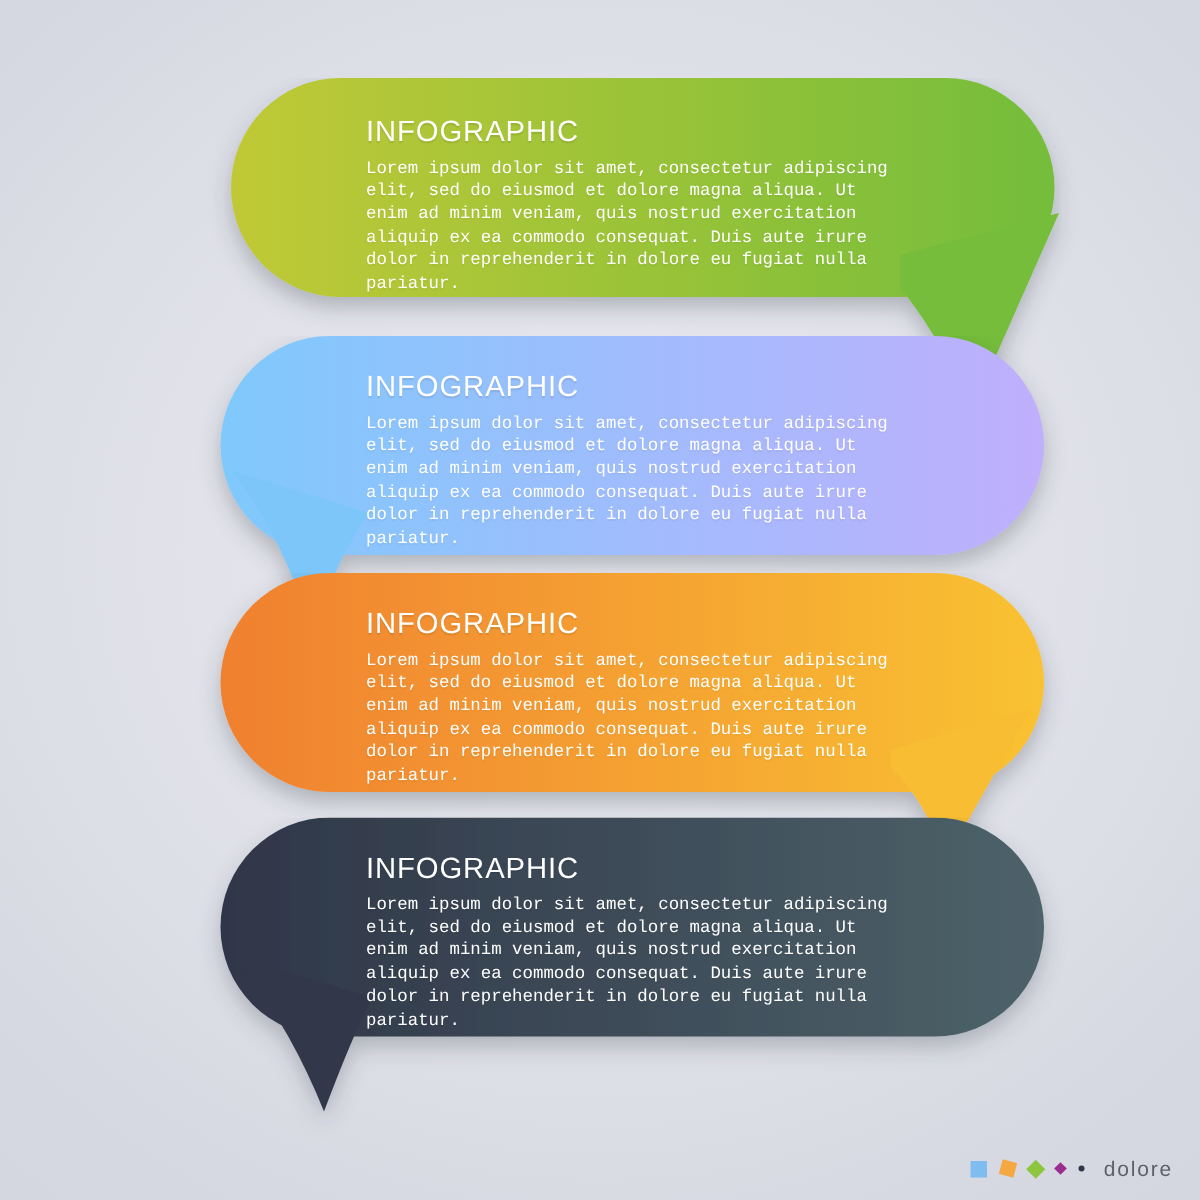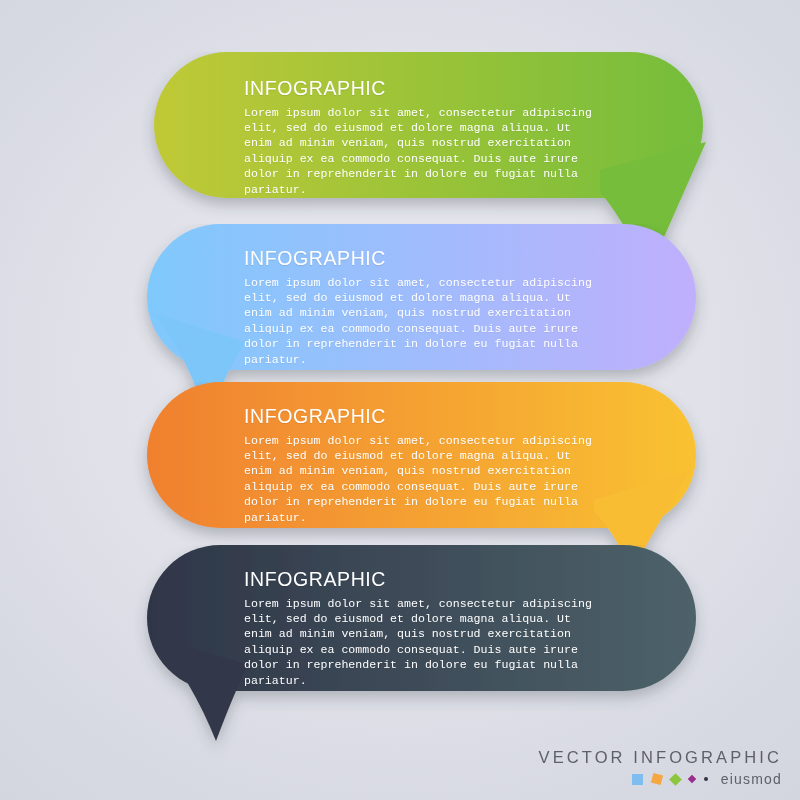--- a/index.html
+++ b/index.html
@@ -184,24 +184,23 @@
         <path d="M 139 92 L 232 120 Q 218 148 200 196 Q 176 136 139 92 Z" fill="#313848"></path>
       </g>
     </svg>
     <div class="bubble-text" style="left:228px;top:25px;">
       <div class="bubble-title">INFOGRAPHIC</div>
       <p class="bubble-body">Lorem ipsum dolor sit amet, consectetur adipiscing elit, sed do eiusmod et dolore magna aliqua. Ut enim ad minim veniam, quis nostrud exercitation aliquip ex ea commodo consequat. Duis aute irure dolor in reprehenderit in dolore eu fugiat nulla pariatur.</p>
     </div>
   </div>
 
   <div id="branding">
-    <div id="brand-title">VECTOR  INFOGRAPHIC</div>
     <div id="brand-sub-row">
       <span class="swatch sw-square" style="background:#7fbcf0;"></span>
       <span class="swatch sw-tilt" style="background:#f5a742;"></span>
       <span class="swatch sw-diamond" style="background:#8cc63f;"></span>
       <span class="swatch sw-diamond-s" style="background:#9b2d8f;"></span>
       <span class="swatch sw-dot" style="background:#2f3648;"></span>
-      <span id="brand-word">eiusmod</span>
+      <span id="brand-word">dolore</span>
     </div>
   </div>
 
 </div>
 
 </body></html>

